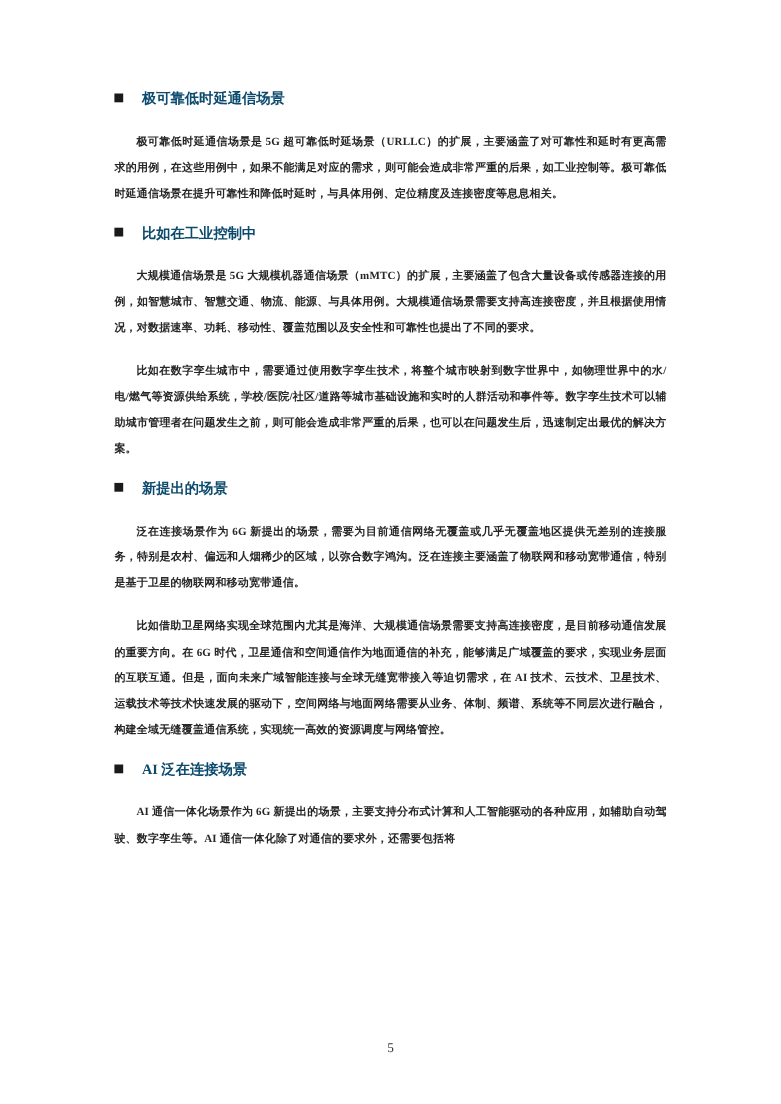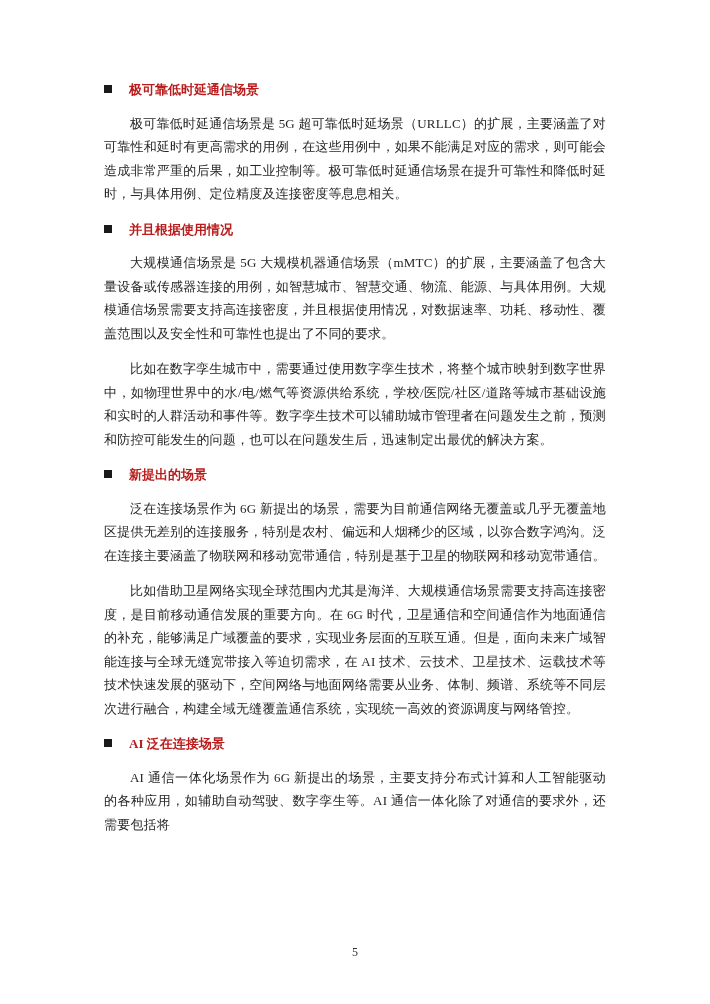--- a/index.html
+++ b/index.html
@@ -19,39 +19,40 @@
     box-sizing: border-box;
     width: 710px;
     height: 1004px;
     padding: 66px 104px 0 104px;
     position: relative;
   }
   .sec-heading {
     font-size: 13px;
     line-height: 23.5px;
     font-weight: bold;
-    color: #b91c1c;
+    color: #0c4a6e;
     margin: 12px 0 10px 0;
     white-space: nowrap;
   }
   .bullet {
     display: inline-block;
     width: 8px;
     height: 8px;
     background: #1a1a1a;
     margin-right: 17px;
     transform: translateY(-1px);
   }
   .body-para {
-    font-size: 13px;
+    font-size: 10px;
     line-height: 23.5px;
     text-align: justify;
     text-indent: 2em;
-    margin: 0 0 12px 0;
+    margin: 16px 0 12px 0;
     letter-spacing: 0.2px;
+    font-weight: bold;
   }
   .page-footer {
     position: absolute;
     left: 0;
     right: 0;
     top: 945px;
     text-align: center;
     font-size: 12px;
     color: #333333;
   }
@@ -60,24 +61,24 @@
 <body>
 
 <div class="page">
 
   <h3 class="sec-heading">
     <span class="bullet"></span><span>极可靠低时延通信场景</span>
   </h3>
   <p class="body-para">极可靠低时延通信场景是 5G 超可靠低时延场景（URLLC）的扩展，主要涵盖了对可靠性和延时有更高需求的用例，在这些用例中，如果不能满足对应的需求，则可能会造成非常严重的后果，如工业控制等。极可靠低时延通信场景在提升可靠性和降低时延时，与具体用例、定位精度及连接密度等息息相关。</p>
 
   <h3 class="sec-heading">
-    <span class="bullet"></span><span>并且根据使用情况</span>
+    <span class="bullet"></span><span>比如在工业控制中</span>
   </h3>
   <p class="body-para">大规模通信场景是 5G 大规模机器通信场景（mMTC）的扩展，主要涵盖了包含大量设备或传感器连接的用例，如智慧城市、智慧交通、物流、能源、与具体用例。大规模通信场景需要支持高连接密度，并且根据使用情况，对数据速率、功耗、移动性、覆盖范围以及安全性和可靠性也提出了不同的要求。</p>
-  <p class="body-para">比如在数字孪生城市中，需要通过使用数字孪生技术，将整个城市映射到数字世界中，如物理世界中的水/电/燃气等资源供给系统，学校/医院/社区/道路等城市基础设施和实时的人群活动和事件等。数字孪生技术可以辅助城市管理者在问题发生之前，预测和防控可能发生的问题，也可以在问题发生后，迅速制定出最优的解决方案。</p>
+  <p class="body-para">比如在数字孪生城市中，需要通过使用数字孪生技术，将整个城市映射到数字世界中，如物理世界中的水/电/燃气等资源供给系统，学校/医院/社区/道路等城市基础设施和实时的人群活动和事件等。数字孪生技术可以辅助城市管理者在问题发生之前，则可能会造成非常严重的后果，也可以在问题发生后，迅速制定出最优的解决方案。</p>
 
   <h3 class="sec-heading">
     <span class="bullet"></span><span>新提出的场景</span>
   </h3>
   <p class="body-para">泛在连接场景作为 6G 新提出的场景，需要为目前通信网络无覆盖或几乎无覆盖地区提供无差别的连接服务，特别是农村、偏远和人烟稀少的区域，以弥合数字鸿沟。泛在连接主要涵盖了物联网和移动宽带通信，特别是基于卫星的物联网和移动宽带通信。</p>
   <p class="body-para">比如借助卫星网络实现全球范围内尤其是海洋、大规模通信场景需要支持高连接密度，是目前移动通信发展的重要方向。在 6G 时代，卫星通信和空间通信作为地面通信的补充，能够满足广域覆盖的要求，实现业务层面的互联互通。但是，面向未来广域智能连接与全球无缝宽带接入等迫切需求，在 AI 技术、云技术、卫星技术、运载技术等技术快速发展的驱动下，空间网络与地面网络需要从业务、体制、频谱、系统等不同层次进行融合，构建全域无缝覆盖通信系统，实现统一高效的资源调度与网络管控。</p>
 
   <h3 class="sec-heading">
     <span class="bullet"></span><span>AI 泛在连接场景</span>
   </h3>

